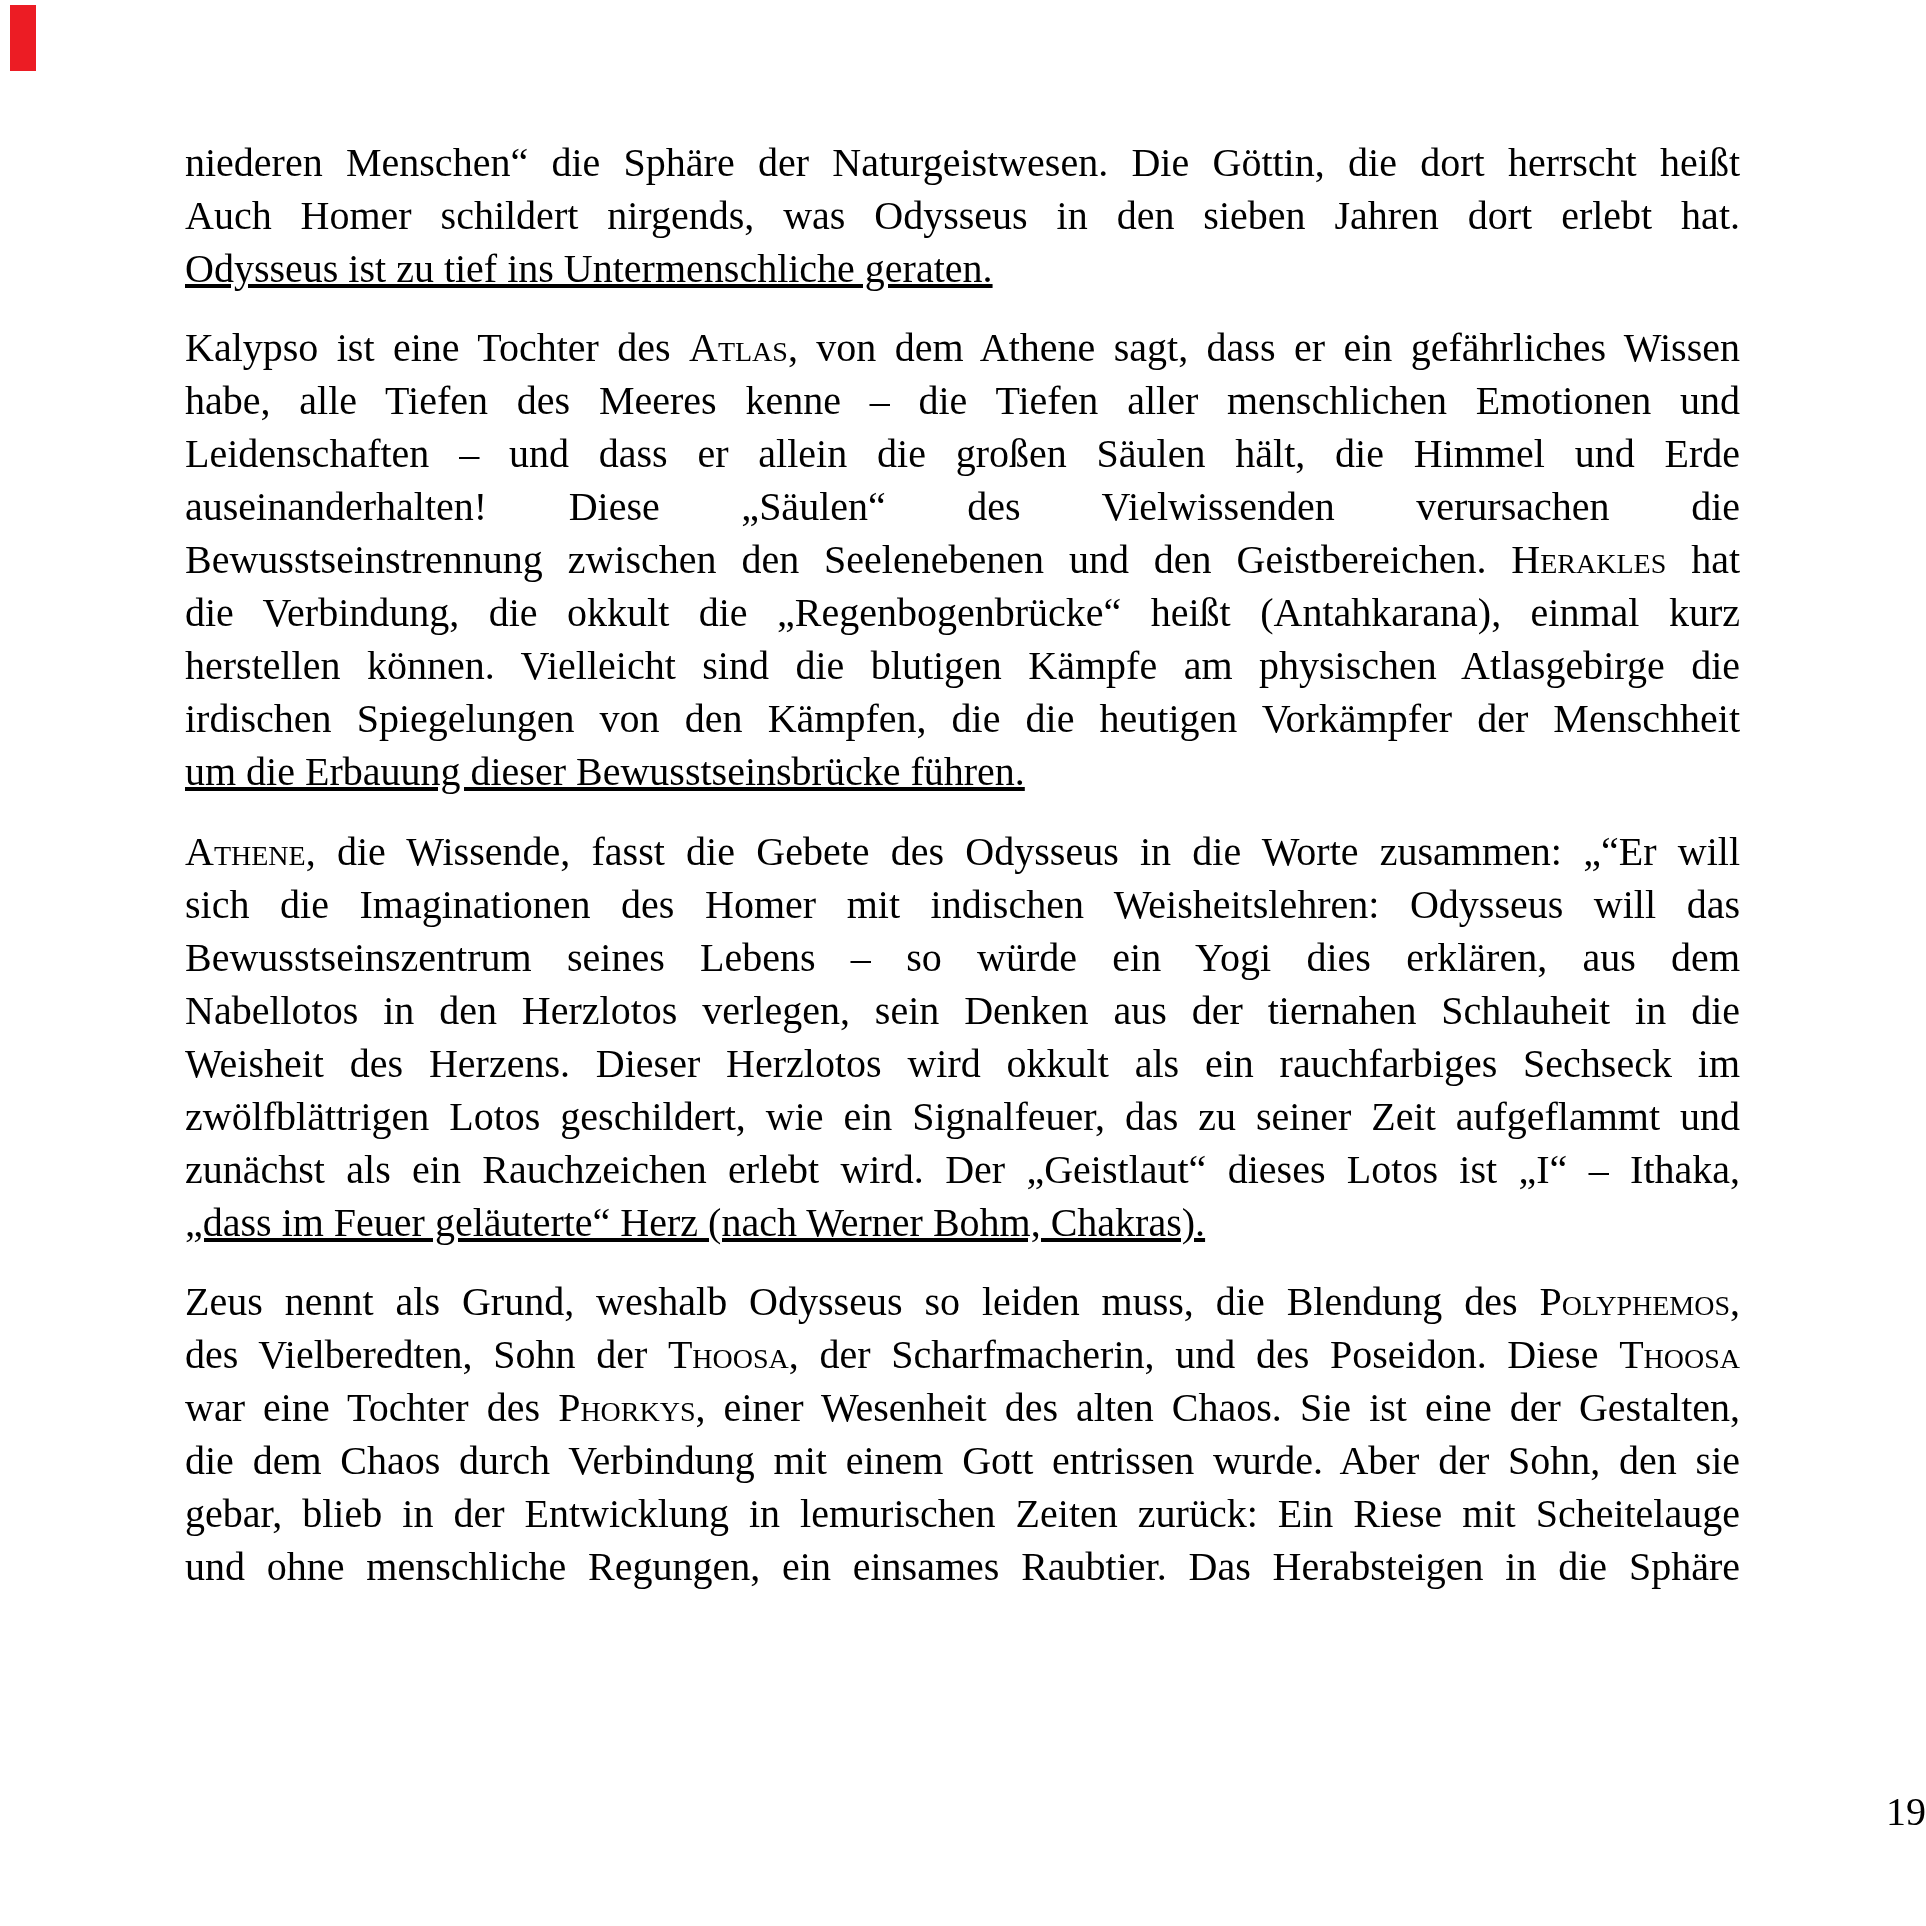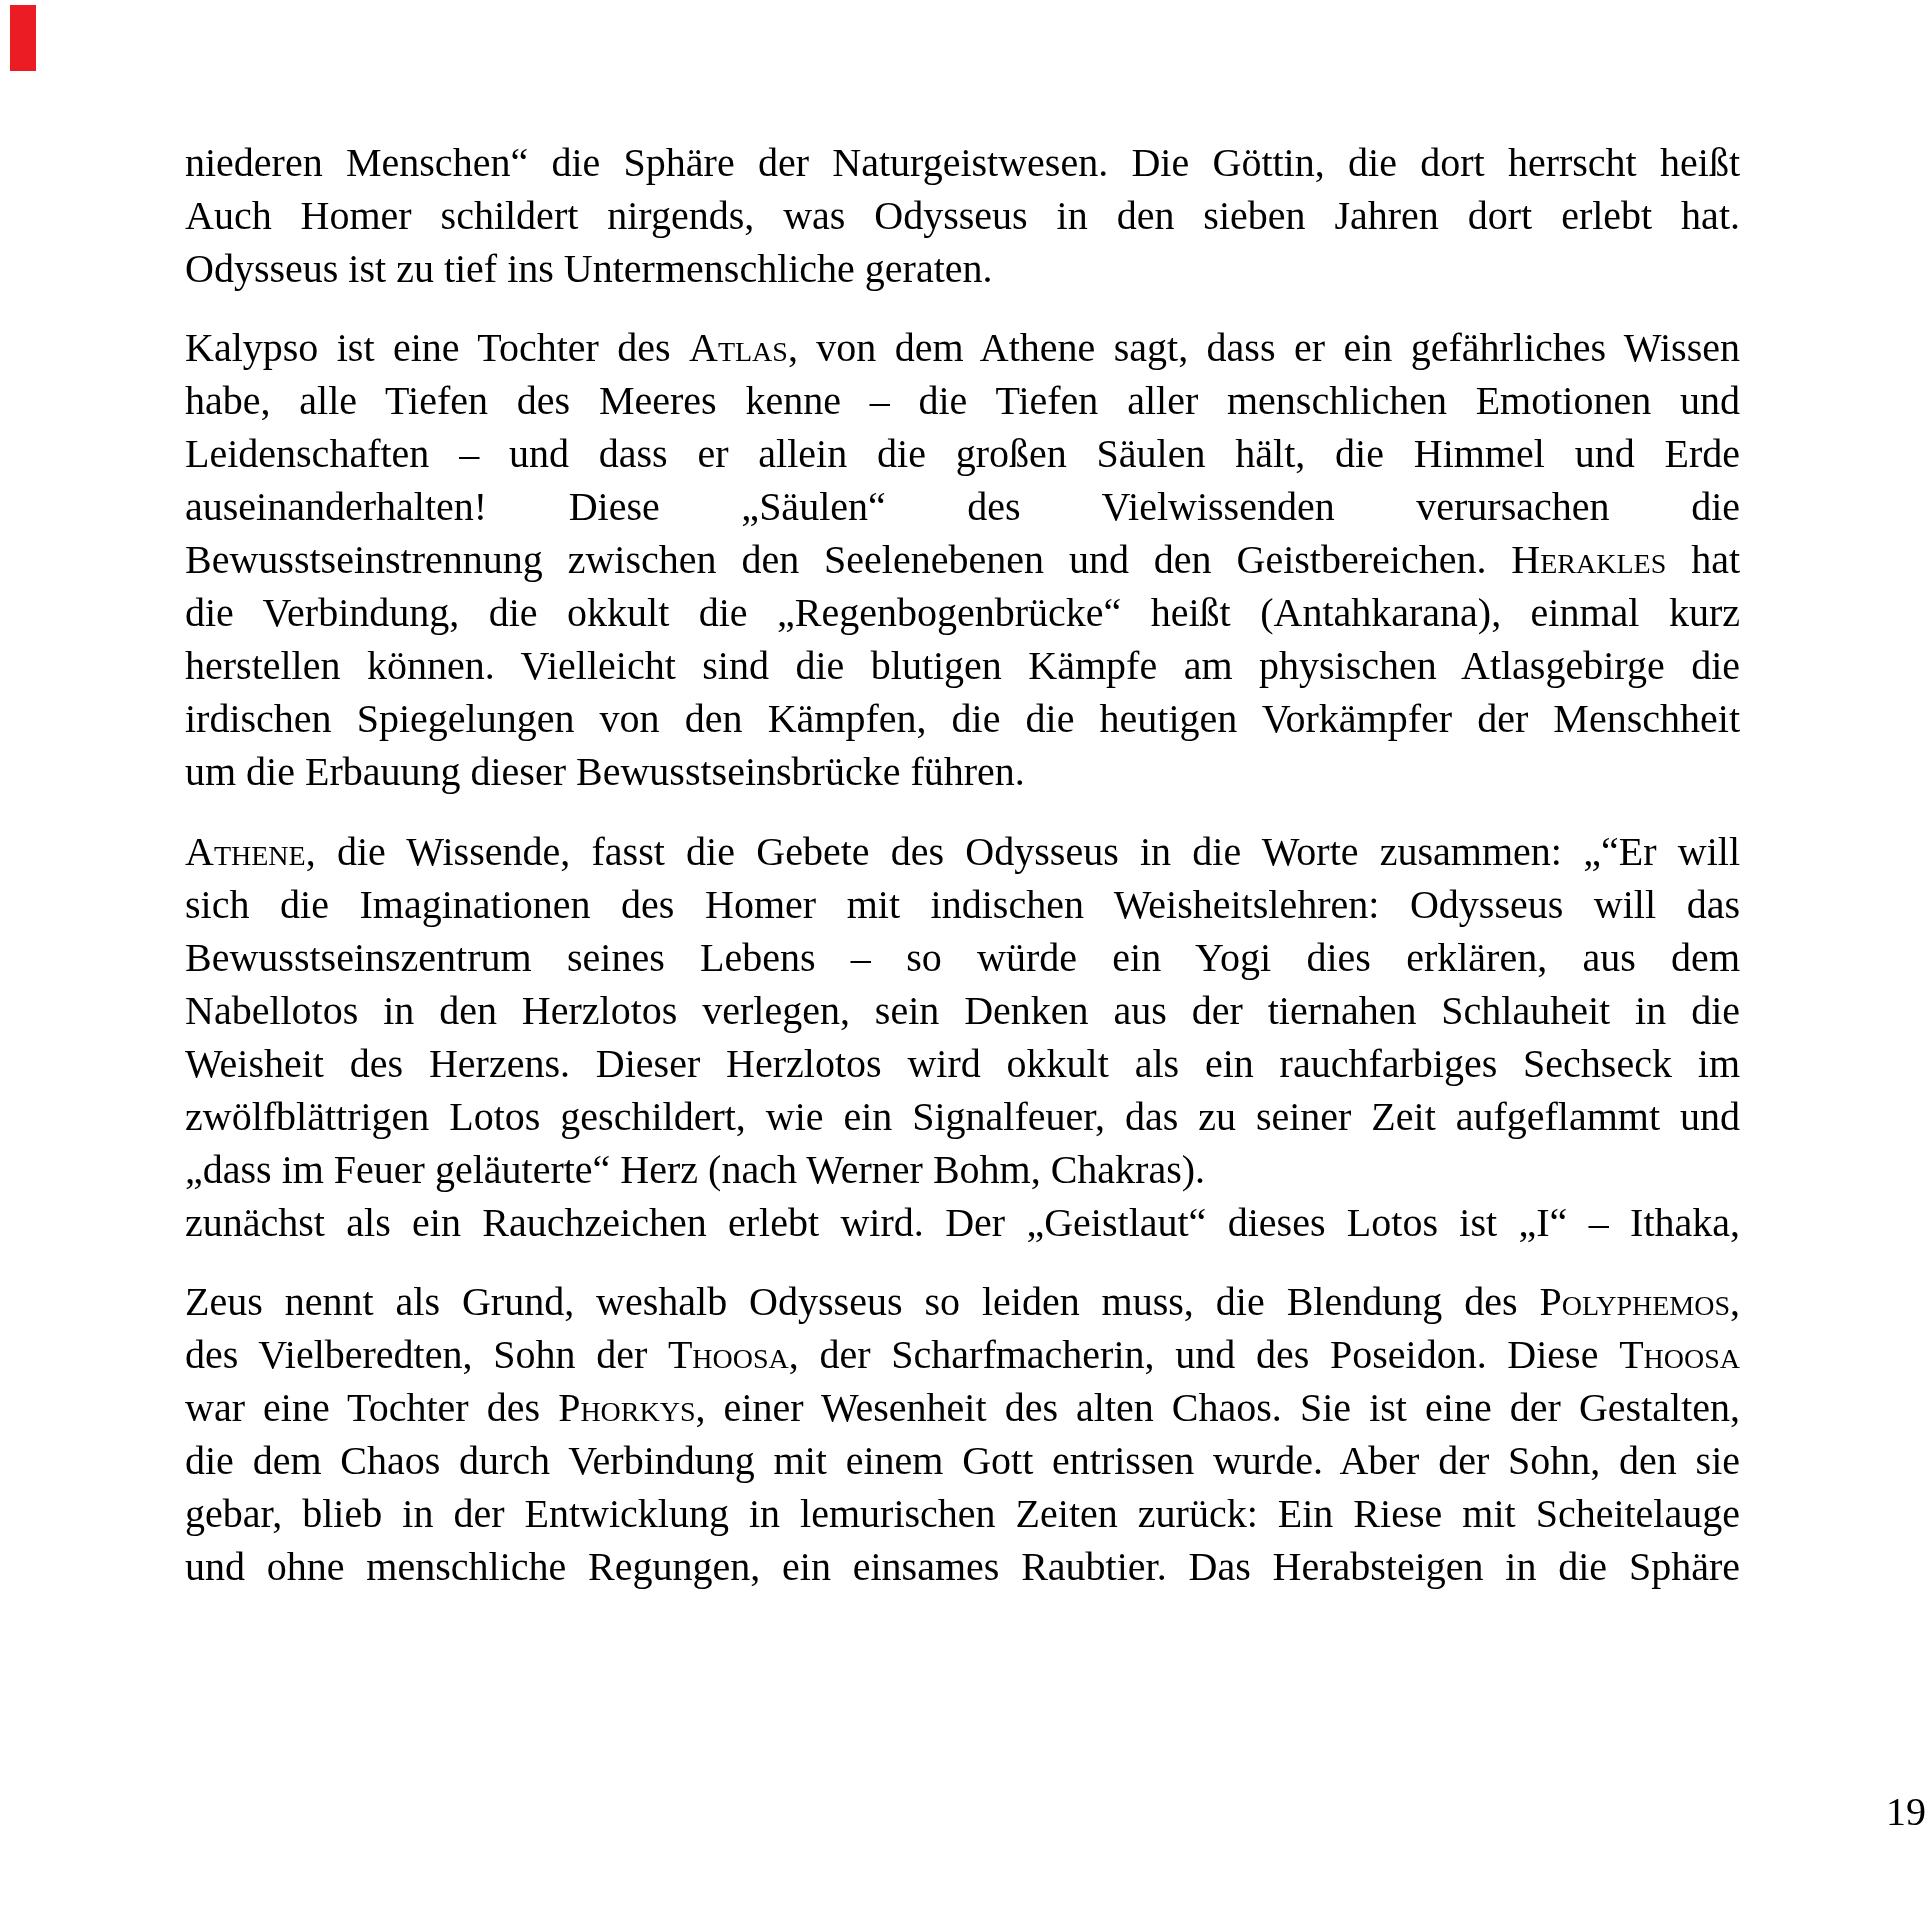--- a/index.html
+++ b/index.html
@@ -27,21 +27,21 @@
     font-size: 40px;
     line-height: 53px;
   }
   .paragraph { margin: 0 0 26.4px 0; }
   .paragraph:last-child { margin-bottom: 0; }
   .line {
     text-align: justify;
     text-align-last: justify;
     text-justify: inter-word;
   }
-  .line.line-end { text-align-last: left; }
+  .line.line-end { text-align-last: left; text-decoration: underline; }
   .sc { font-variant: small-caps; }
   .page-number {
     position: absolute;
     top: 1785px;
     left: 0;
     width: 100%;
     text-align: right;
     font-size: 40px;
     line-height: 53px;
   }
@@ -68,22 +68,22 @@
         <div class="line"><span>irdischen Spiegelungen von den Kämpfen, die die heutigen Vorkämpfer der Menschheit</span></div>
         <div class="line line-end"><span>um die Erbauung dieser Bewusstseinsbrücke führen.</span></div>
       </div>
       <div class="paragraph">
         <div class="line"><span class="sc">Athene</span><span>, die Wissende, fasst die Gebete des Odysseus in die Worte zusammen: „“Er will</span></div>
         <div class="line"><span>sich die Imaginationen des Homer mit indischen Weisheitslehren: Odysseus will das</span></div>
         <div class="line"><span>Bewusstseinszentrum seines Lebens – so würde ein Yogi dies erklären, aus dem</span></div>
         <div class="line"><span>Nabellotos in den Herzlotos verlegen, sein Denken aus der tiernahen Schlauheit in die</span></div>
         <div class="line"><span>Weisheit des Herzens. Dieser Herzlotos wird okkult als ein rauchfarbiges Sechseck im</span></div>
         <div class="line"><span>zwölfblättrigen Lotos geschildert, wie ein Signalfeuer, das zu seiner Zeit aufgeflammt und</span></div>
+        <div class="line"><span>zunächst als ein Rauchzeichen erlebt wird. Der „Geistlaut“ dieses Lotos ist „I“ – Ithaka,</span></div>
         <div class="line line-end"><span>„dass im Feuer geläuterte“ Herz (nach Werner Bohm, Chakras).</span></div>
-        <div class="line"><span>zunächst als ein Rauchzeichen erlebt wird. Der „Geistlaut“ dieses Lotos ist „I“ – Ithaka,</span></div>
       </div>
       <div class="paragraph">
         <div class="line"><span>Zeus nennt als Grund, weshalb Odysseus so leiden muss, die Blendung des </span><span class="sc">Polyphemos</span><span>,</span></div>
         <div class="line"><span>des Vielberedten, Sohn der </span><span class="sc">Thoosa</span><span>, der Scharfmacherin, und des Poseidon. Diese </span><span class="sc">Thoosa</span></div>
         <div class="line"><span>war eine Tochter des </span><span class="sc">Phorkys</span><span>, einer Wesenheit des alten Chaos. Sie ist eine der Gestalten,</span></div>
         <div class="line"><span>die dem Chaos durch Verbindung mit einem Gott entrissen wurde. Aber der Sohn, den sie</span></div>
         <div class="line"><span>gebar, blieb in der Entwicklung in lemurischen Zeiten zurück: Ein Riese mit Scheitelauge</span></div>
         <div class="line"><span>und ohne menschliche Regungen, ein einsames Raubtier. Das Herabsteigen in die Sphäre</span></div>
       </div>
     </main>

